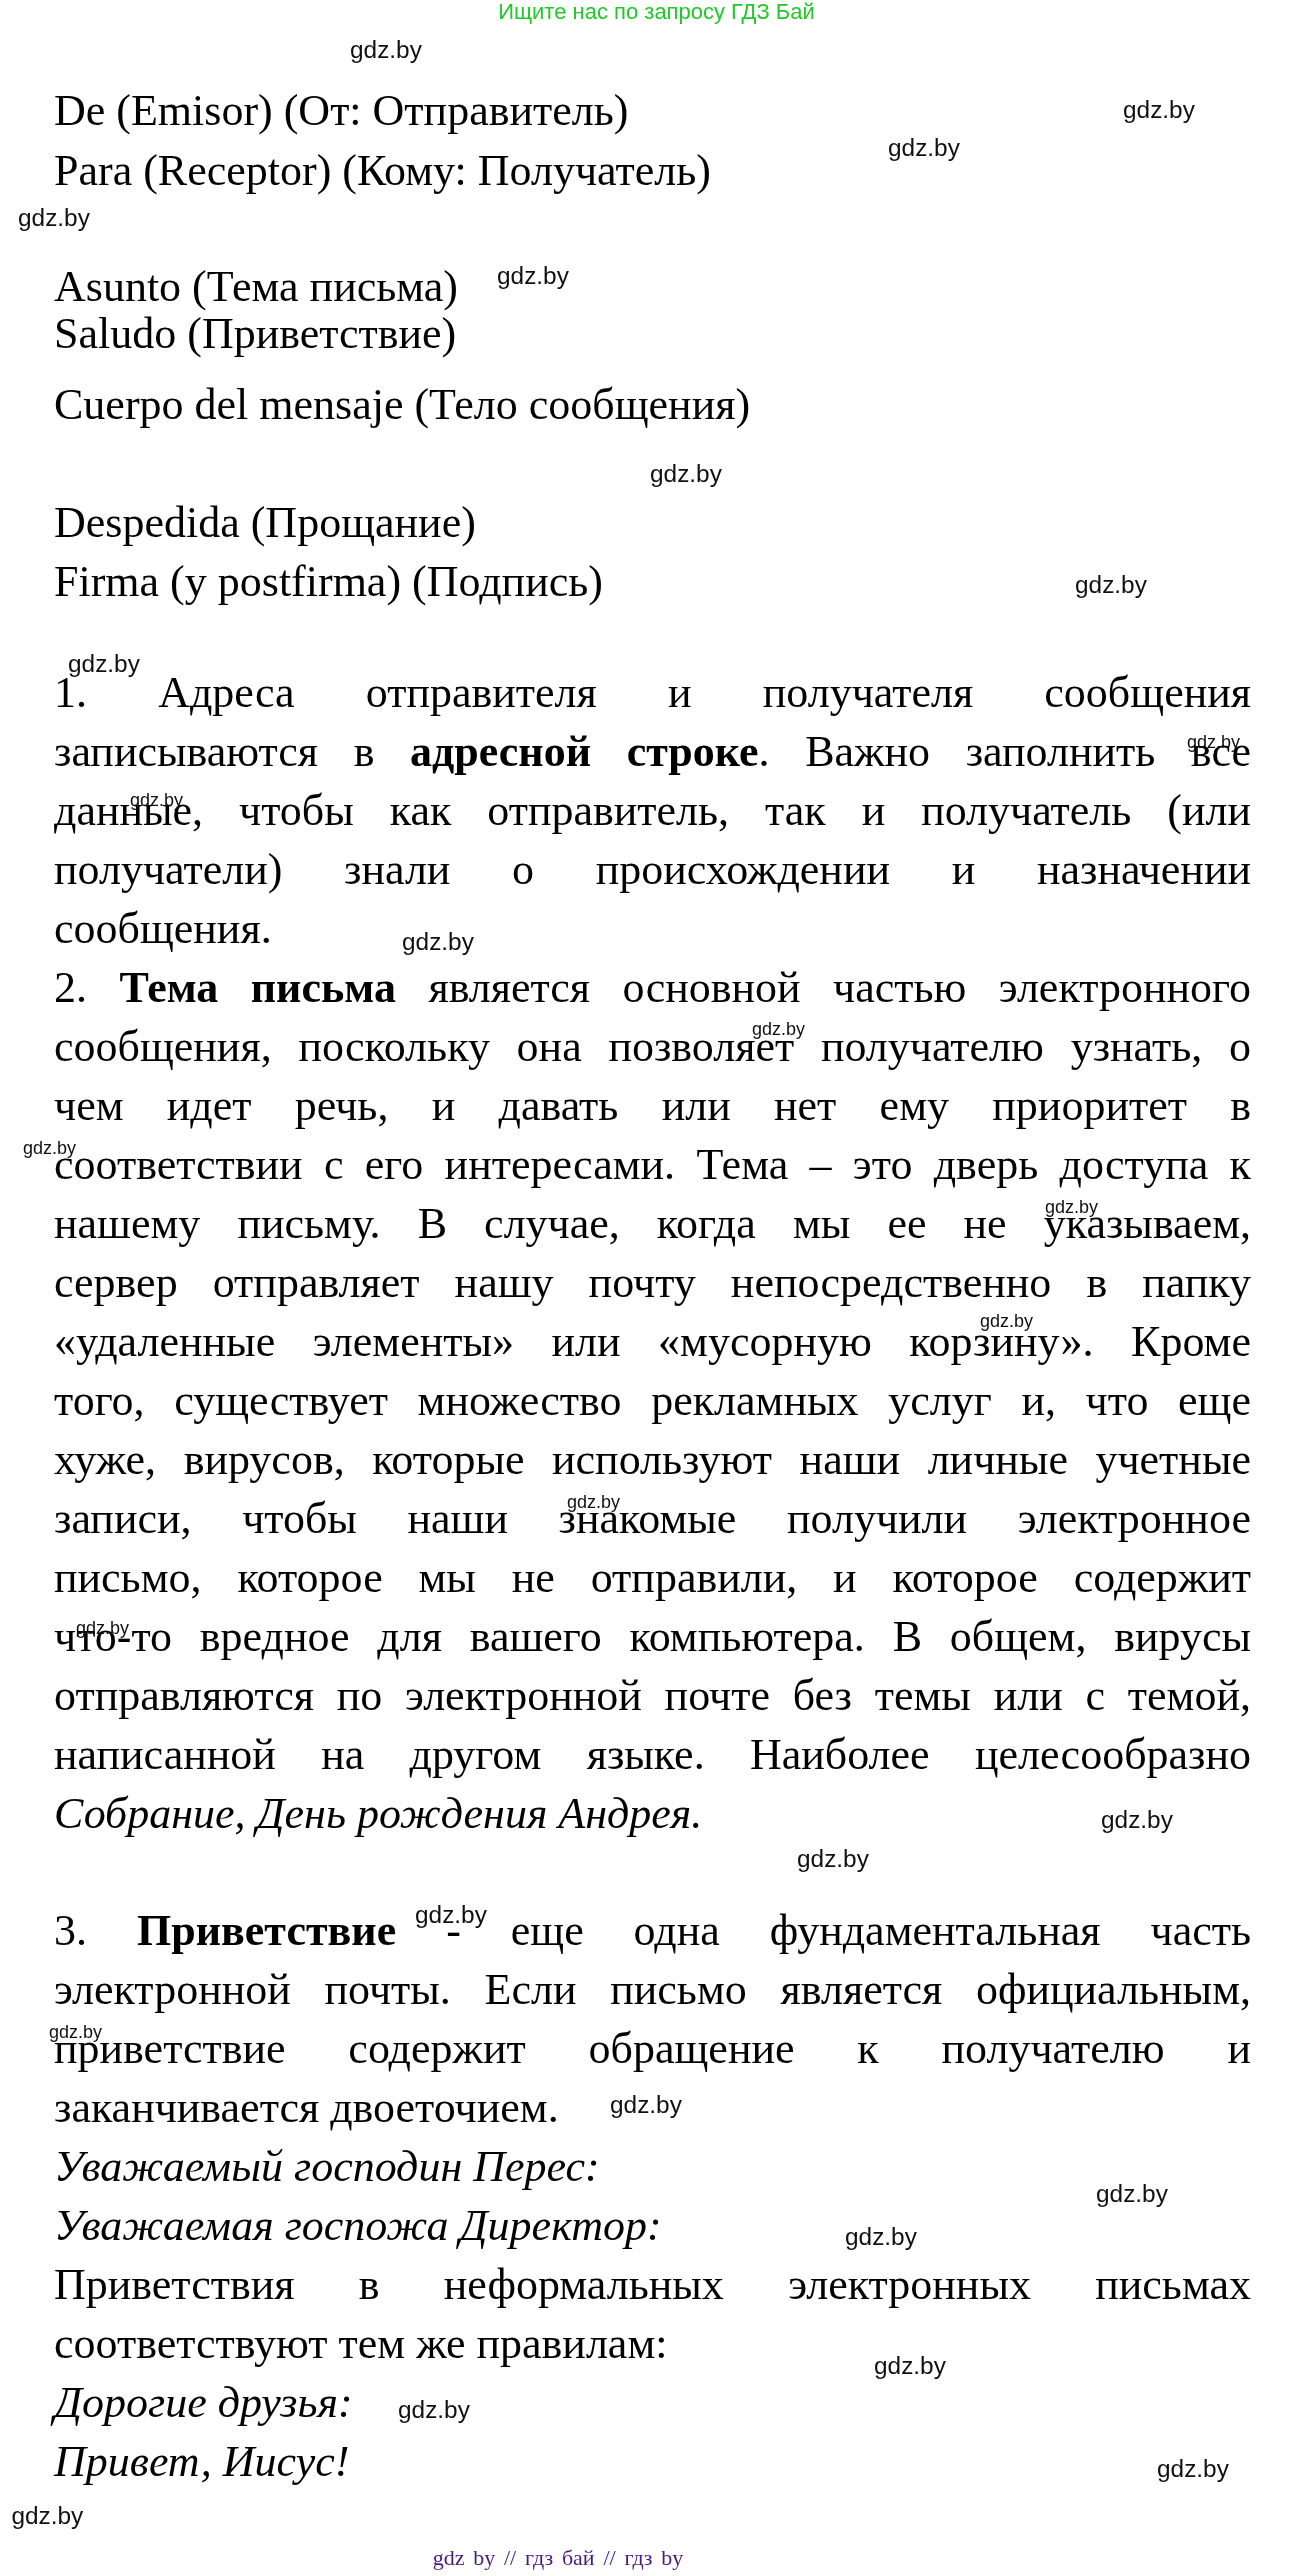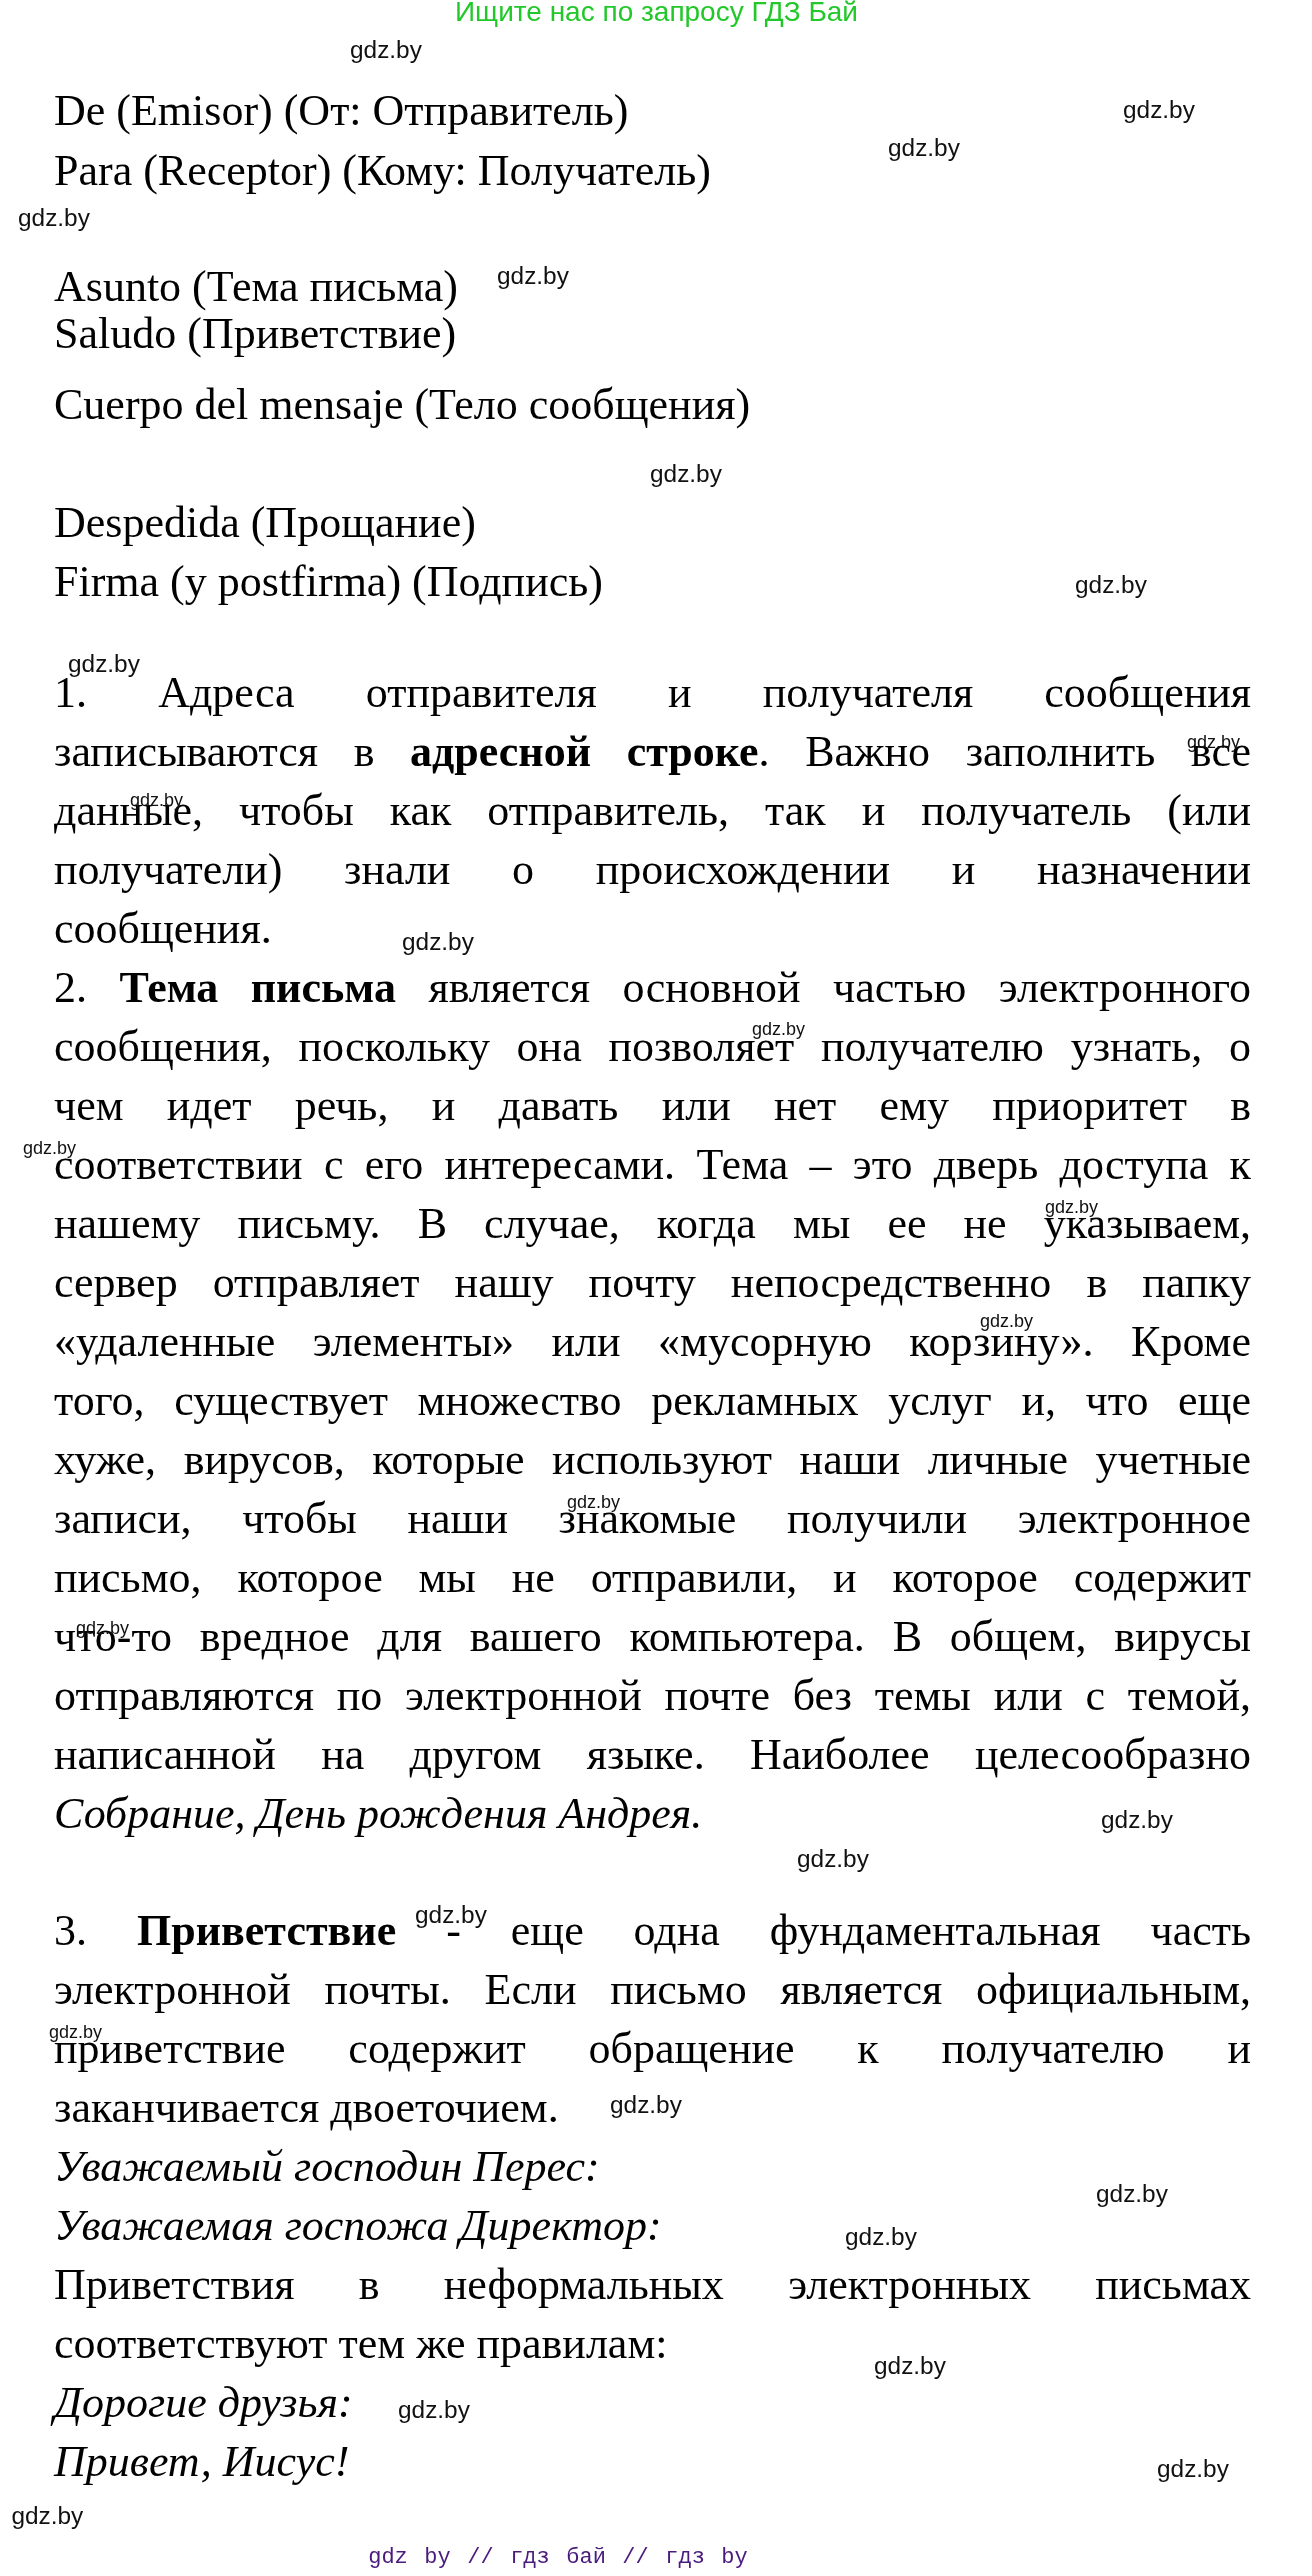--- a/index.html
+++ b/index.html
@@ -1,24 +1,24 @@
 <!DOCTYPE html>
 <html style="font-size:13px"><head>
 <meta charset="utf-8">
 <style>
   html, body { margin: 0; padding: 0; background: #ffffff; }
   body { width: 1313px; height: 2576px; position: relative; overflow: hidden; }
   .header-note {
     position: absolute; top: 0; left: 0; width: 1313px; text-align: center;
-    font-family: "Liberation Sans", sans-serif; font-size: 28px; line-height: 24.4px;
+    font-family: "Liberation Sans", sans-serif; font-size: 22px; line-height: 24.4px;
     color: #22c82a; 
   }
   .footer-note {
     position: absolute; top: 2543px; left: 0; width: 1116px; text-align: center;
-    font-family: Liberation Mono, monospace; font-size: 22px; line-height: 29px;
+    font-family: Liberation Serif, serif; font-size: 22px; line-height: 29px;
     color: #4a1a7c; word-spacing: 3.3px;
   }
   .content {
     position: absolute; left: 54px; top: 0; width: 1197px;
     font-family: "Liberation Serif", serif; font-size: 44px; line-height: 59px;
     color: #000000;
   }
   .line { position: absolute; left: 0; white-space: nowrap; }
   .para { position: absolute; left: 0; width: 1197px; text-align: justify; }
   .para .l { display: block; text-align: justify; text-align-last: justify; height: 59px; white-space: nowrap; }

